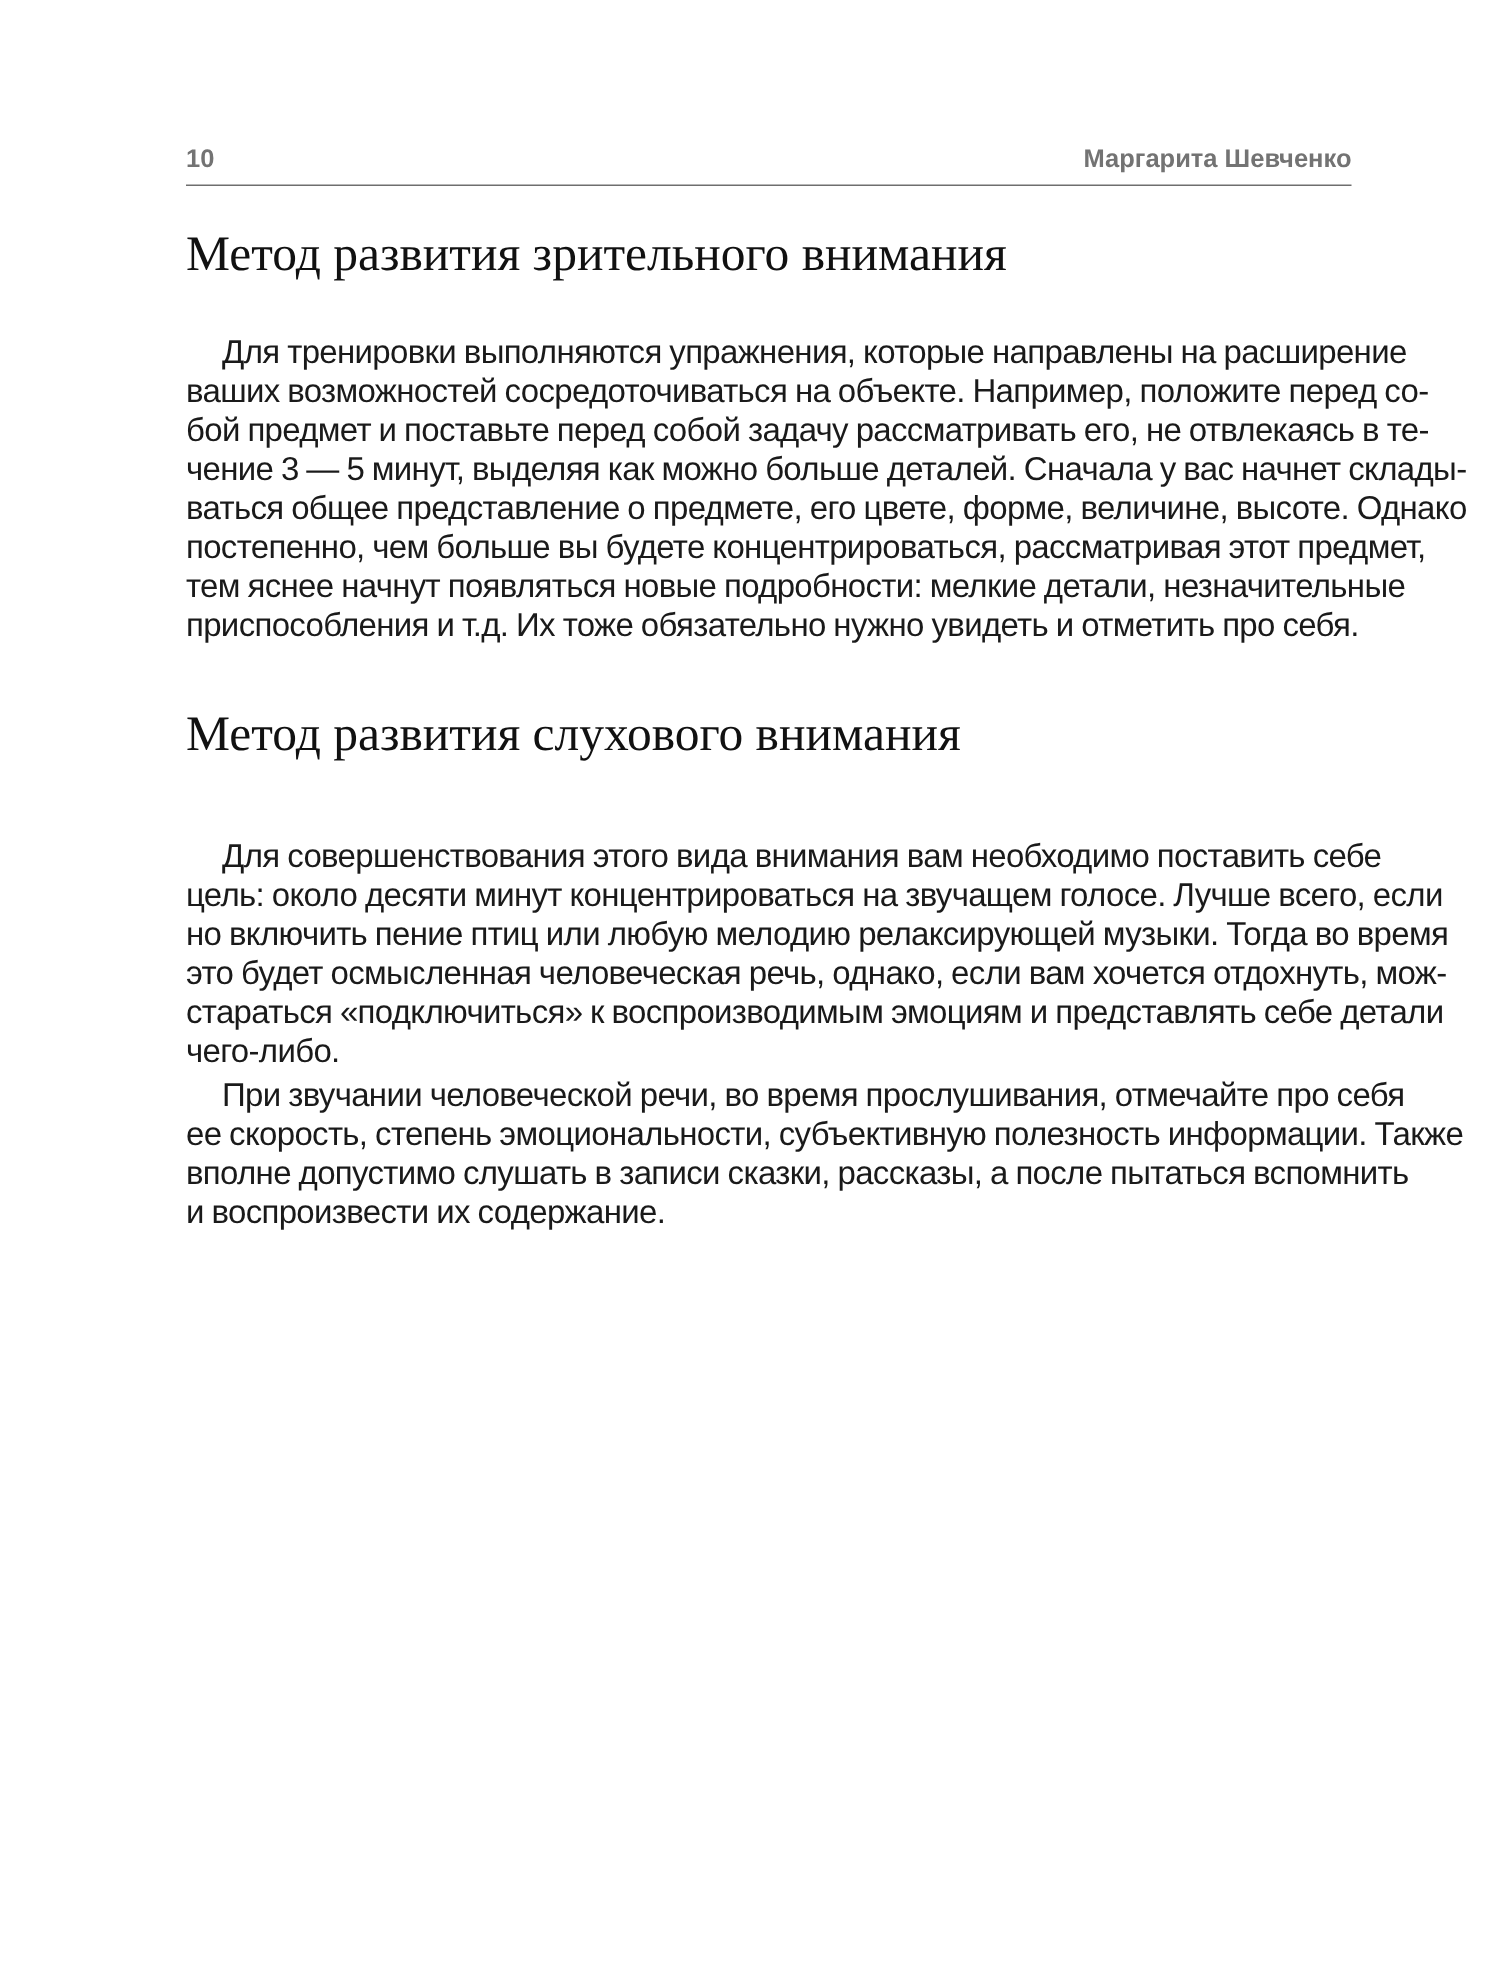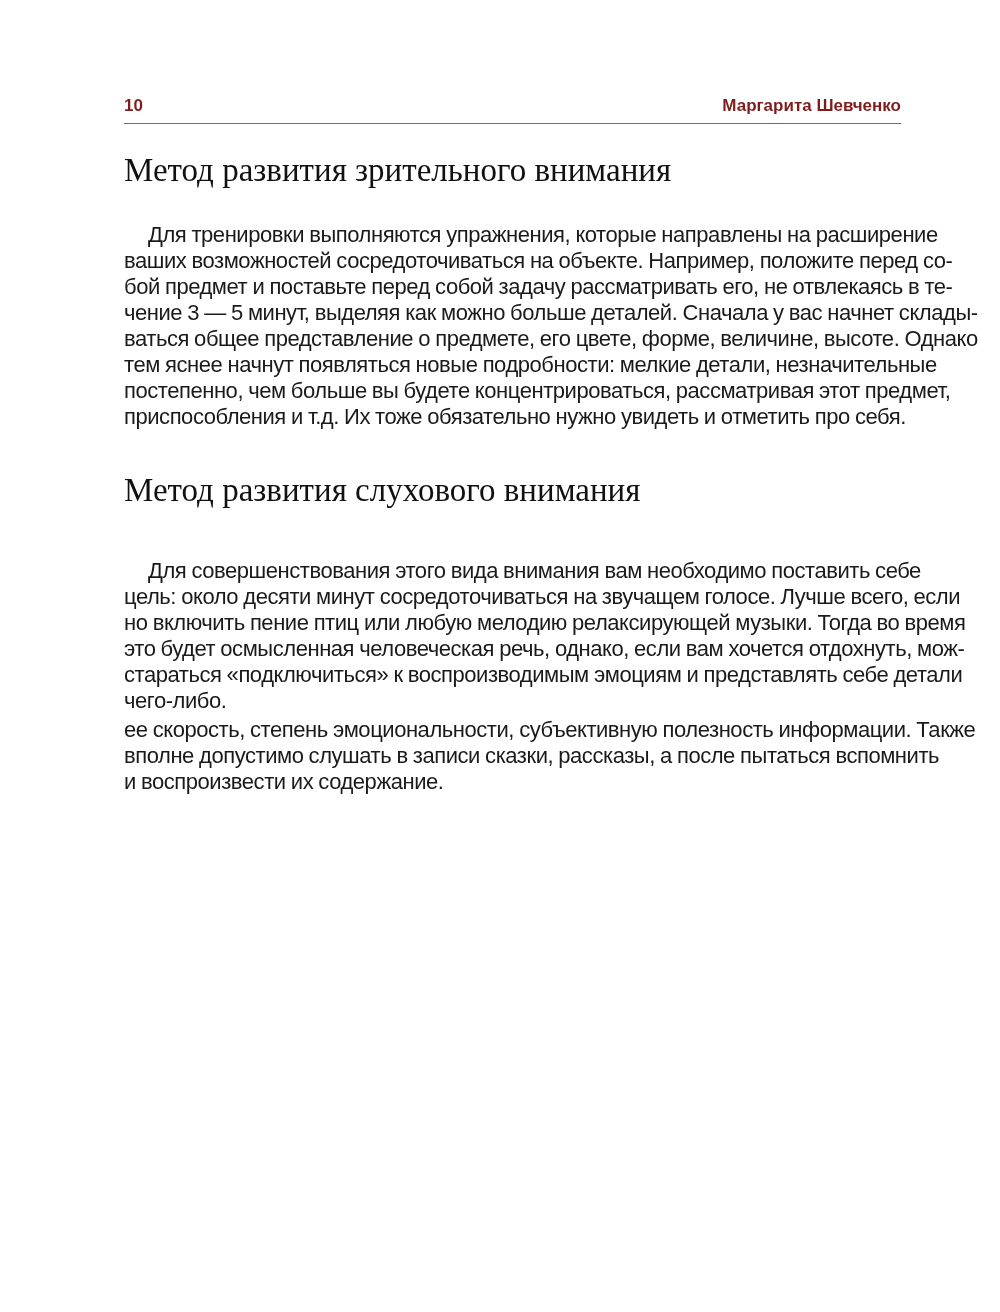--- a/index.html
+++ b/index.html
@@ -22,21 +22,21 @@
     }
     .running-header {
       position: absolute;
       left: 0;
       top: 96px;
       width: 777px;
       height: 24px;
       font-family: "Liberation Sans", sans-serif;
       font-weight: bold;
       font-size: 17px;
-      color: #7f1d1d;
+      color: #737373;
     }
     .page-number {
       position: absolute;
       left: 0;
       top: 0;
     }
     .author-name {
       position: absolute;
       right: 0;
       top: 0;
@@ -98,35 +98,36 @@
   <div class="header-rule"></div>
 
   <h2 class="section-title" style="top:152px;">Метод развития зрительного внимания</h2>
 
   <div class="para" style="top:206px;">
     <span class="line indent">Для тренировки выполняются упражнения, которые направлены на расширение</span>
     <span class="line">ваших возможностей сосредоточиваться на объекте. Например, положите перед со-</span>
     <span class="line">бой предмет и поставьте перед собой задачу рассматривать его, не отвлекаясь в те-</span>
     <span class="line">чение 3 — 5 минут, выделяя как можно больше деталей. Сначала у вас начнет склады-</span>
     <span class="line">ваться общее представление о предмете, его цвете, форме, величине, высоте. Однако</span>
+    <span class="line">постепенно, чем больше вы будете концентрироваться, рассматривая этот предмет,</span>
     <span class="line">тем яснее начнут появляться новые подробности: мелкие детали, незначительные</span>
-    <span class="line">постепенно, чем больше вы будете концентрироваться, рассматривая этот предмет,</span>
     <span class="line last">приспособления и т.д. Их тоже обязательно нужно увидеть и отметить про себя.</span>
   </div>
 
   <h2 class="section-title" style="top:472px;">Метод развития слухового внимания</h2>
 
   <div class="para" style="top:542px;">
     <span class="line indent">Для совершенствования этого вида внимания вам необходимо поставить себе</span>
-    <span class="line">цель: около десяти минут сосредоточиваться на звучащем голосе. Лучше всего, если</span>
+    <span class="line">цель: около десяти минут концентрироваться на звучащем голосе. Лучше всего, если</span>
     <span class="line">но включить пение птиц или любую мелодию релаксирующей музыки. Тогда во время</span>
     <span class="line">это будет осмысленная человеческая речь, однако, если вам хочется отдохнуть, мож-</span>
     <span class="line">стараться «подключиться» к воспроизводимым эмоциям и представлять себе детали</span>
     <span class="line last">чего-либо.</span>
   </div>
 
   <div class="para" style="top:701px;">
+    <span class="line indent">При звучании человеческой речи, во время прослушивания, отмечайте про себя</span>
     <span class="line">ее скорость, степень эмоциональности, субъективную полезность информации. Также</span>
     <span class="line">вполне допустимо слушать в записи сказки, рассказы, а после пытаться вспомнить</span>
     <span class="line last">и воспроизвести их содержание.</span>
   </div>
 
 </div>
 
 </body></html>

